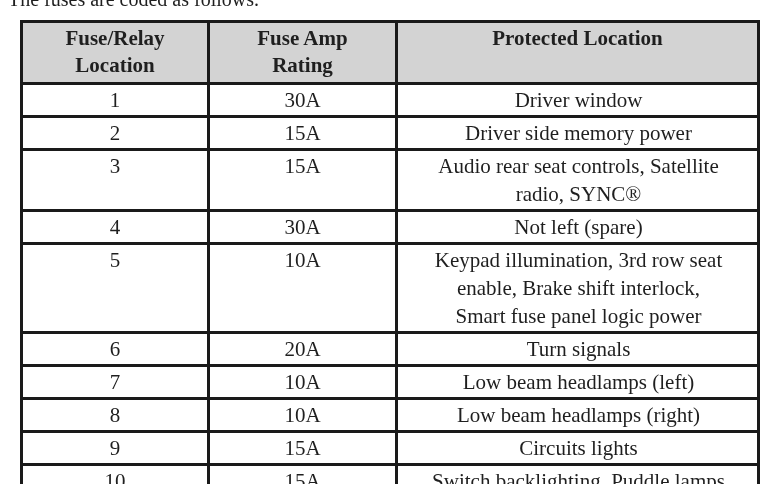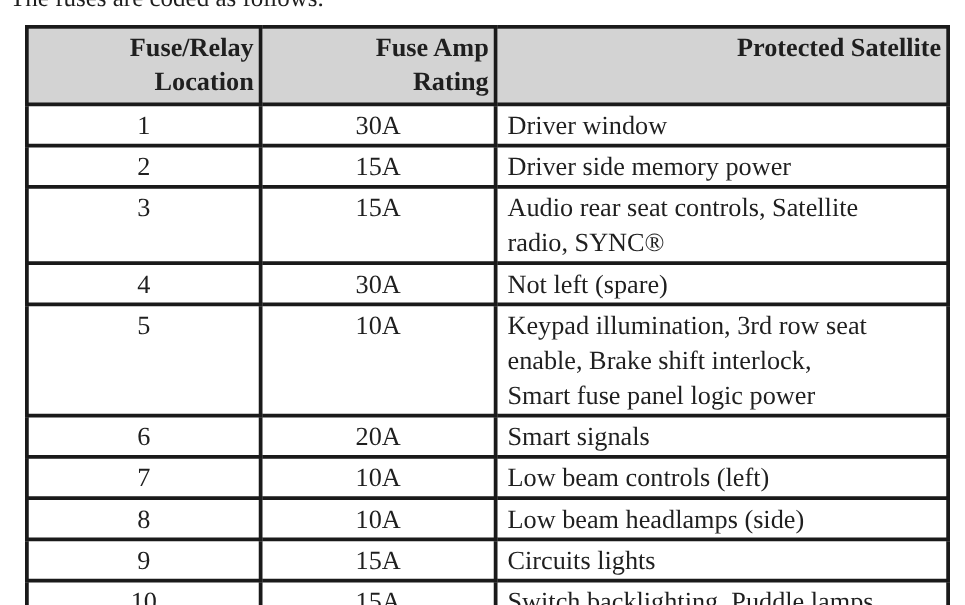--- a/index.html
+++ b/index.html
@@ -44,31 +44,31 @@
     border: 3px solid var(--border);
     vertical-align: top;
     white-space: pre-line;
     overflow: hidden;
   }
   .fuse-table th {
     background: var(--header-bg);
     font-weight: bold;
     font-size: 21px;
     line-height: 27px;
-    text-align: right;
+    text-align: center;
     padding: 2px 4px 3px 4px;
     height: 59px;
   }
   .fuse-table td {
     font-size: 21px;
     line-height: 28px;
     padding: 1px 6px 1px 6px;
   }
   td.c-loc, td.c-amp { text-align: center; }
-  td.c-circuits { text-align: left; padding-left: 8px; }
+  td.c-circuits { text-align: center; padding-left: 8px; }
 </style>
 </head>
 <body>
 
 <div class="page">
 
   <div class="intro-clip">
     <p class="intro">The fuses are coded as follows.</p>
   </div>
 
@@ -77,21 +77,21 @@
       <col style="width:187px">
       <col style="width:188px">
       <col style="width:362px">
     </colgroup>
     <thead>
       <tr>
         <th>Fuse/Relay
 Location</th>
         <th>Fuse Amp
 Rating</th>
-        <th>Protected Satellite</th>
+        <th>Protected Location</th>
       </tr>
     </thead>
     <tbody>
       <tr>
         <td class="c-loc">1</td>
         <td class="c-amp">30A</td>
         <td class="c-circuits">Driver window</td>
       </tr>
       <tr>
         <td class="c-loc">2</td>
@@ -112,31 +112,31 @@
       <tr>
         <td class="c-loc">5</td>
         <td class="c-amp">10A</td>
         <td class="c-circuits">Keypad illumination, 3rd row seat
 enable, Brake shift interlock,
 Smart fuse panel logic power</td>
       </tr>
       <tr>
         <td class="c-loc">6</td>
         <td class="c-amp">20A</td>
-        <td class="c-circuits">Smart signals</td>
+        <td class="c-circuits">Turn signals</td>
       </tr>
       <tr>
         <td class="c-loc">7</td>
         <td class="c-amp">10A</td>
-        <td class="c-circuits">Low beam controls (left)</td>
+        <td class="c-circuits">Low beam headlamps (left)</td>
       </tr>
       <tr>
         <td class="c-loc">8</td>
         <td class="c-amp">10A</td>
-        <td class="c-circuits">Low beam headlamps (side)</td>
+        <td class="c-circuits">Low beam headlamps (right)</td>
       </tr>
       <tr>
         <td class="c-loc">9</td>
         <td class="c-amp">15A</td>
         <td class="c-circuits">Circuits lights</td>
       </tr>
       <tr>
         <td class="c-loc">10</td>
         <td class="c-amp">15A</td>
         <td class="c-circuits">Switch backlighting, Puddle lamps</td>

